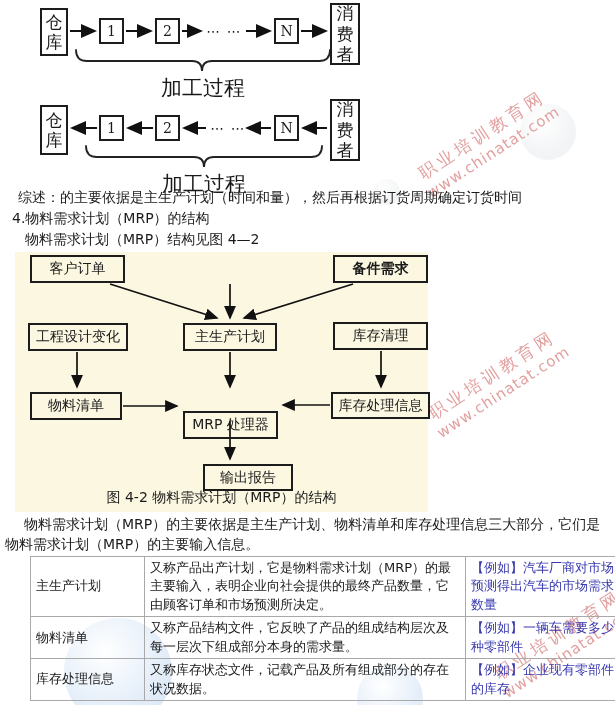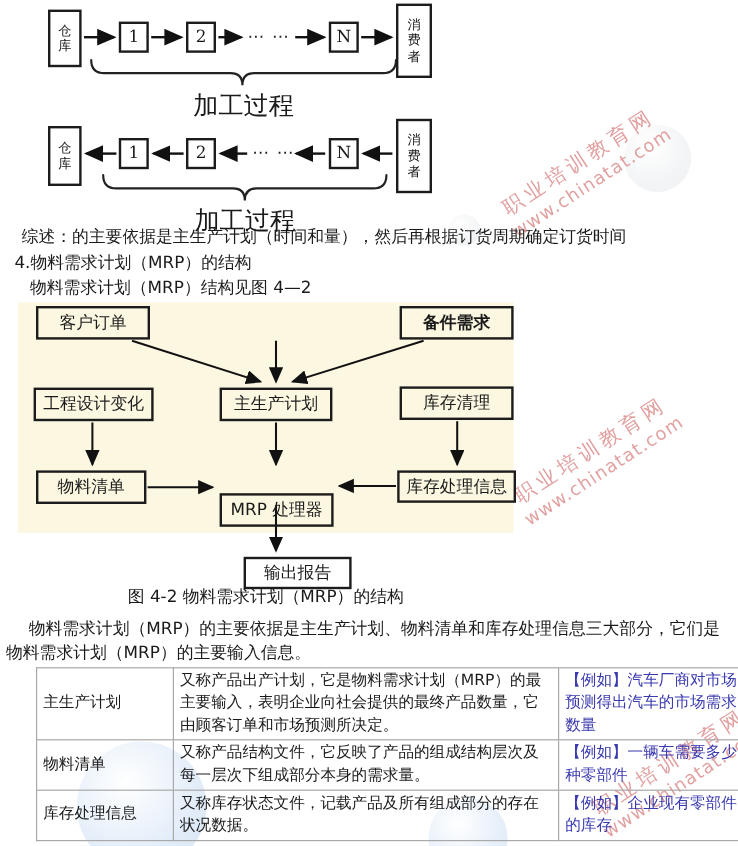--- a/index.html
+++ b/index.html
@@ -2,28 +2,28 @@
 <html style="--diagram_bg: #fcf7e1; --example_blue: #3a3ab0; --watermark_pink: #dd8f8f; --table_border: #a9a9a9; --ink: #1a1a1a;"><head>
 <meta charset="utf-8">
 <style>
   html,body{margin:0;padding:0;background:#fff;}
   .page{position:relative;width:615px;height:705px;background:#fff;overflow:hidden;
         font-family:"DejaVu Sans",sans-serif;color:var(--ink,#1a1a1a);}
   svg{position:absolute;left:0;top:0;}
   
   .fbox{position:absolute;border:2px solid #1c1c1c;background:#fff;box-sizing:border-box;
         display:flex;align-items:center;justify-content:center;}
-  .vbox span{display:block;width:1.1em;line-height:1.2;font-size:11px;word-break:break-all;text-align:center;}
+  .vbox span{display:block;width:1.1em;line-height:1.2;font-size:17px;word-break:break-all;text-align:center;}
   .nbox{font-family:"DejaVu Serif",serif;font-size:14px;}
   .ellipsis{position:absolute;font-size:14px;text-align:center;letter-spacing:1px;}
   .brace-label{position:absolute;font-size:21px;white-space:nowrap;}
   
   .tline{position:absolute;font-size:14px;white-space:nowrap;}
   
-  .mrp-panel{position:absolute;left:15px;top:252px;width:413px;height:192px;
+  .mrp-panel{position:absolute;left:15px;top:252px;width:413px;height:260px;
              background:var(--diagram_bg,#fcf7e1);}
   .mbox{position:absolute;border:2px solid #1c1c1c;box-sizing:border-box;white-space:nowrap;
         display:flex;align-items:center;justify-content:center;font-size:14px;}
   .mrp-caption{position:absolute;left:0;top:237px;width:100%;text-align:center;font-size:14px;}
   .para{position:absolute;left:5px;top:514px;width:606px;font-size:14px;line-height:20px;
         text-indent:1.35em;word-break:break-all;}
   
   .info-table{position:absolute;left:30px;top:556px;width:563px;border-collapse:collapse;
               table-layout:fixed;font-size:13px;line-height:1.42;background:transparent;}
   .info-table td{border:1px solid var(--table_border,#a9a9a9);padding:2px 5px;vertical-align:middle;

